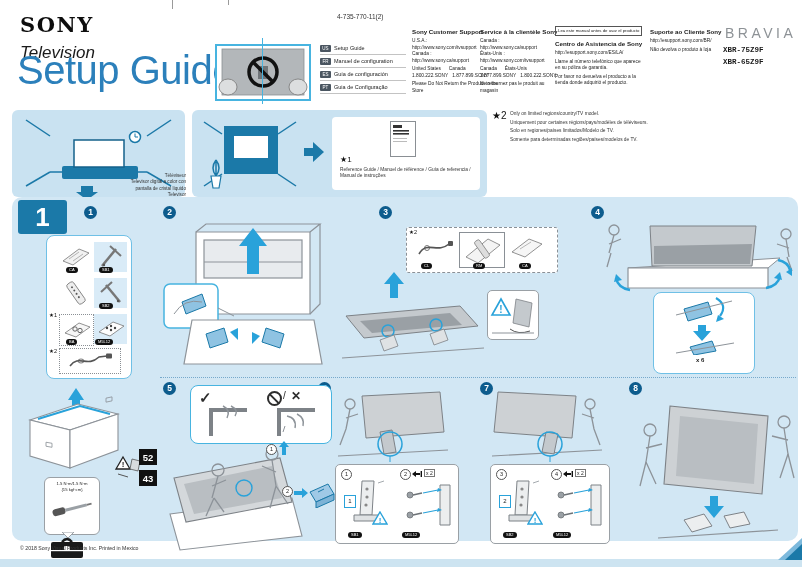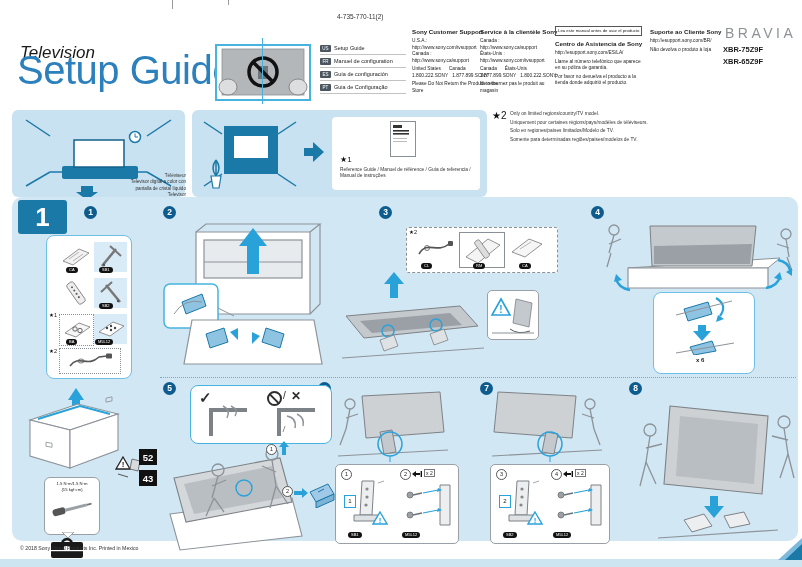--- a/index.html
+++ b/index.html
@@ -14,21 +14,21 @@
   .bigtitle{font-size:40px;color:#2c80bb;letter-spacing:-0.5px;}
   .langrow{width:86px;height:12px;border-bottom:1px solid #c3c3c3;display:flex;align-items:center;}
   .langbadge{display:inline-block;width:11px;height:7px;background:#4a5560;color:#fff;font-size:4.5px;
              line-height:7px;text-align:center;border-radius:1px;flex:0 0 auto;}
   .langlabel{font-size:5.5px;color:#222;margin-left:3px;}
   .sup{font-size:4.8px;line-height:1.35;color:#222;}
   .sup .t{font-weight:bold;font-size:6.2px;margin-bottom:2px;white-space:nowrap;}
   .sup .gap{margin-top:2px;}
   .readbox{display:inline-block;border:1px solid #555;padding:1px 2px;font-size:4.3px;white-space:nowrap;}
   .bravia{font-size:14px;letter-spacing:3.5px;color:#8d9296;font-weight:500;}
-  .models{font-size:7.5px;font-weight:bold;line-height:1.6;color:#1a1a1a;}
+  .models{font-size:7.5px;font-weight:bold;line-height:1.6;color:#1a1a1a;font-family:Liberation Mono, monospace;}
   
   .panel{background:#c9e2f1;border-radius:6px;}
   .mainpanel{background:#d2e7f4;border-radius:10px;}
   .caption{font-size:4.6px;line-height:1.4;color:#333;text-align:right;}
   .starmark{font-size:8px;color:#111;}
   .smalltxt{font-size:4.8px;color:#333;line-height:1.35;}
   .star2txt{font-size:4.8px;color:#333;line-height:1.8;}
   .secbox{background:#1b79a8;border-radius:3px;display:flex;align-items:center;justify-content:center;
           color:#fff;font-size:26px;font-weight:bold;}
   .stepnum{width:13px;height:13px;border-radius:50%;background:#0d5c8d;color:#fff;font-size:8.5px;
@@ -66,20 +66,21 @@
   svg{display:block;}
 </style>
 </head>
 <body>
 
 <div id="page">
 
   <div class="abs cropmark" style="left:172px;top:0;width:1px;height:9px;"></div>
   <div class="abs cropmark" style="left:228px;top:0;width:1px;height:5px;"></div>
 
+  <div class="abs sony" style="left:20px;top:12px;">SONY</div>
   <div class="abs partno" style="left:337px;top:13px;">4-735-770-11(2)</div>
   <div class="abs tvword" style="left:20px;top:43px;">Television</div>
   <div class="abs bigtitle" style="left:17px;top:48px;">Setup Guide</div>
 
   <svg class="abs" style="left:215px;top:44px;" width="96" height="57" viewBox="0 0 96 57">
     <rect x="1" y="1" width="94" height="55" fill="#fff" stroke="#47b4e0" stroke-width="2"></rect>
     <rect x="7" y="5" width="82" height="46" fill="#b3b7ba" stroke="#8a8f93" stroke-width="0.8"></rect>
     <ellipse cx="13" cy="43" rx="9" ry="8" fill="#dcdedf" stroke="#777" stroke-width="0.8"></ellipse>
     <ellipse cx="83" cy="43" rx="9" ry="8" fill="#dcdedf" stroke="#777" stroke-width="0.8"></ellipse>
     <rect x="43" y="22" width="10" height="13" fill="#6f7478"></rect>

